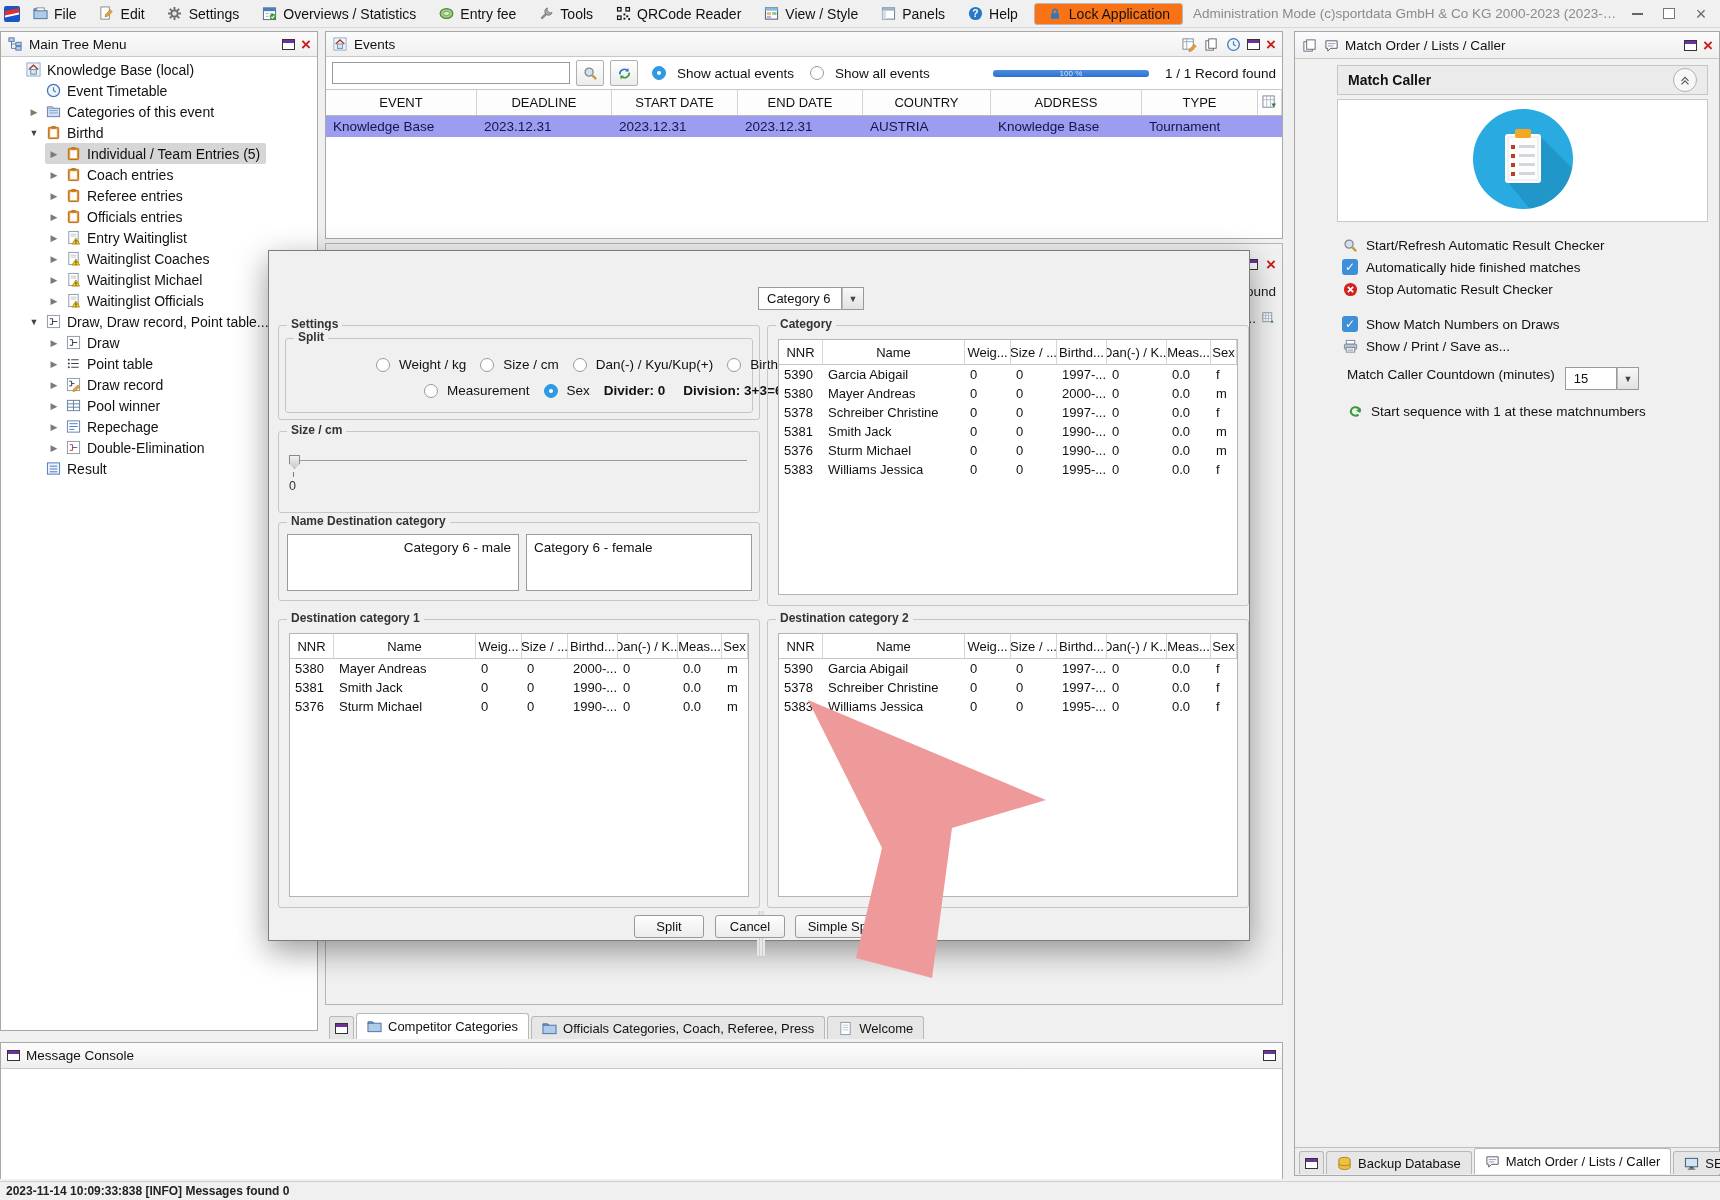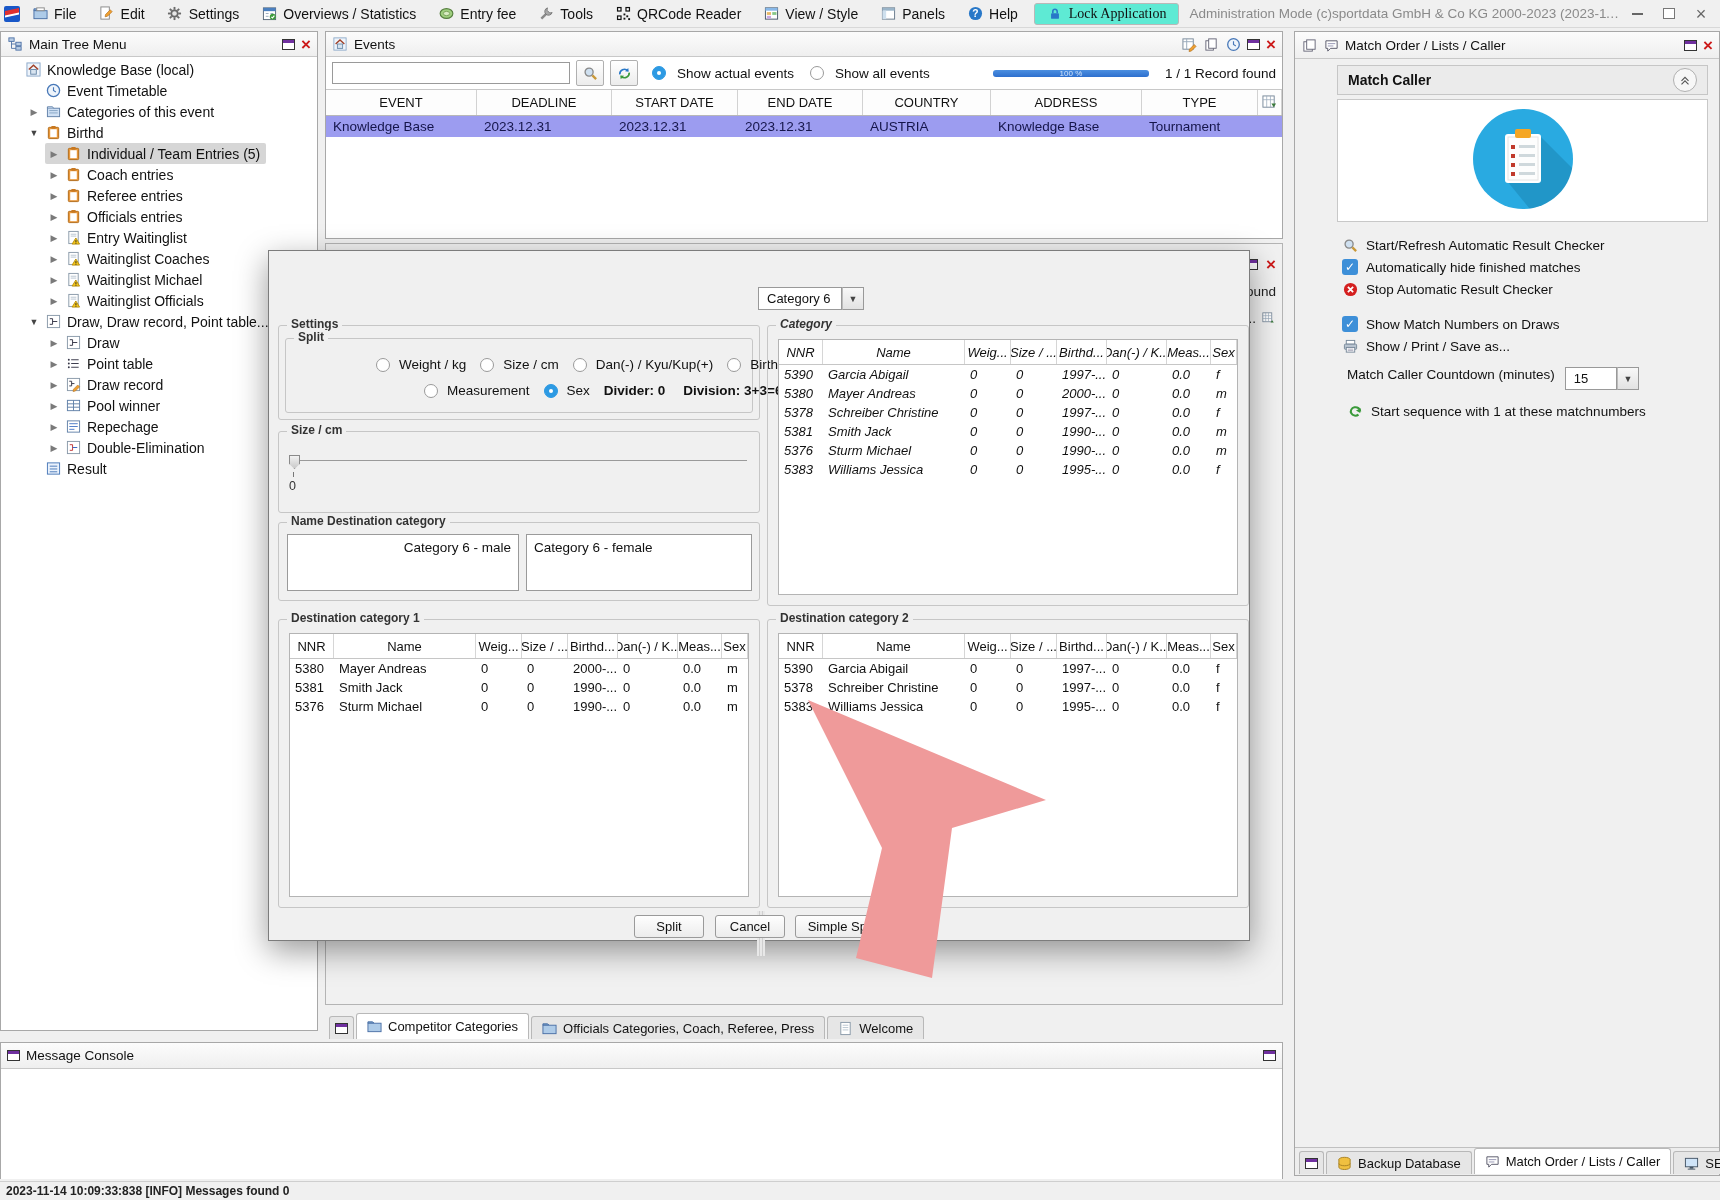--- a/index.html
+++ b/index.html
@@ -7,22 +7,22 @@
         font-family:"Liberation Sans","DejaVu Sans",sans-serif;font-size:14px;color:#111;
         overflow:hidden;user-select:none;}
   .abs{position:absolute;}
   .flex{display:flex;align-items:center;}
 
   
   #menubar{left:0;top:0;width:1720px;height:28px;background:#f0f0f0;border-bottom:1px solid #d8d8d8;
            display:flex;align-items:center;padding:0 4px;box-sizing:border-box;gap:2px;}
   .menu-item{display:flex;align-items:center;gap:6px;padding:2px 10px;white-space:nowrap;cursor:default;}
   .mi{width:16px;height:16px;display:inline-flex;align-items:center;justify-content:center;}
-  #lock-btn{display:flex;align-items:center;gap:6px;background:#5eead4;border:1px solid #b8b8b8;border-radius:3px;
-            padding:2px 12px;margin-left:4px;white-space:nowrap;font-family:Liberation Serif, serif;}
+  #lock-btn{display:flex;align-items:center;gap:6px;background:#f97316;border:1px solid #b8b8b8;border-radius:3px;
+            padding:2px 12px;margin-left:4px;white-space:nowrap;}
   #win-title{color:#8a8a8a;font-size:13.5px;white-space:nowrap;overflow:hidden;text-overflow:ellipsis;
              flex:1;margin-left:8px;}
   .winctl{width:30px;text-align:center;color:#555;display:inline-flex;align-items:center;justify-content:center;height:24px;}
   .ic-min{display:inline-block;width:11px;height:2px;background:#666;}
   .ic-max{display:inline-block;width:10px;height:9px;border:1.5px solid #777;background:#fff;}
   .x-glyph::before{content:"×";font-size:18px;line-height:1;color:#666;}
   .x-red{color:#cc1a1a;font-weight:bold;font-size:17px;line-height:1;cursor:pointer;}
   .x-red::before{content:"×";}
   .ic-win{display:inline-block;width:13px;height:11px;border:1px solid #333;background:linear-gradient(#7030a0 0 3px,#fff 3px);box-sizing:border-box;}
 
@@ -858,21 +858,21 @@
       <div class="slider-tick"></div>
       <div class="slider-val">0</div>
     </div>
 
     <div class="grp" style="left:9px;top:271px;width:480px;height:77px;">
       <span class="grp-label">Name Destination category</span>
       <div class="namebox" style="left:8px;top:11px;width:232px;height:57px;text-align:right;">Category 6 - male</div>
       <div class="namebox" style="left:247px;top:11px;width:226px;height:57px;">Category 6 - female</div>
     </div>
 
-    <div class="grp" style="left:498px;top:74px;width:480px;height:279px;font-style:italic;">
+    <div class="grp" style="left:498px;top:74px;width:480px;height:279px;">
       <span class="grp-label">Category</span>
       <div class="dtable" style="left:10px;top:13px;width:460px;bottom:10px;">
         <div class="dtable-head">
             <div>NNR</div>
             <div>Name</div>
             <div>Weig...</div>
             <div>Size / ...</div>
             <div>Birthd...</div>
             <div>Dan(-) / K...</div>
             <div>Meas...</div>

